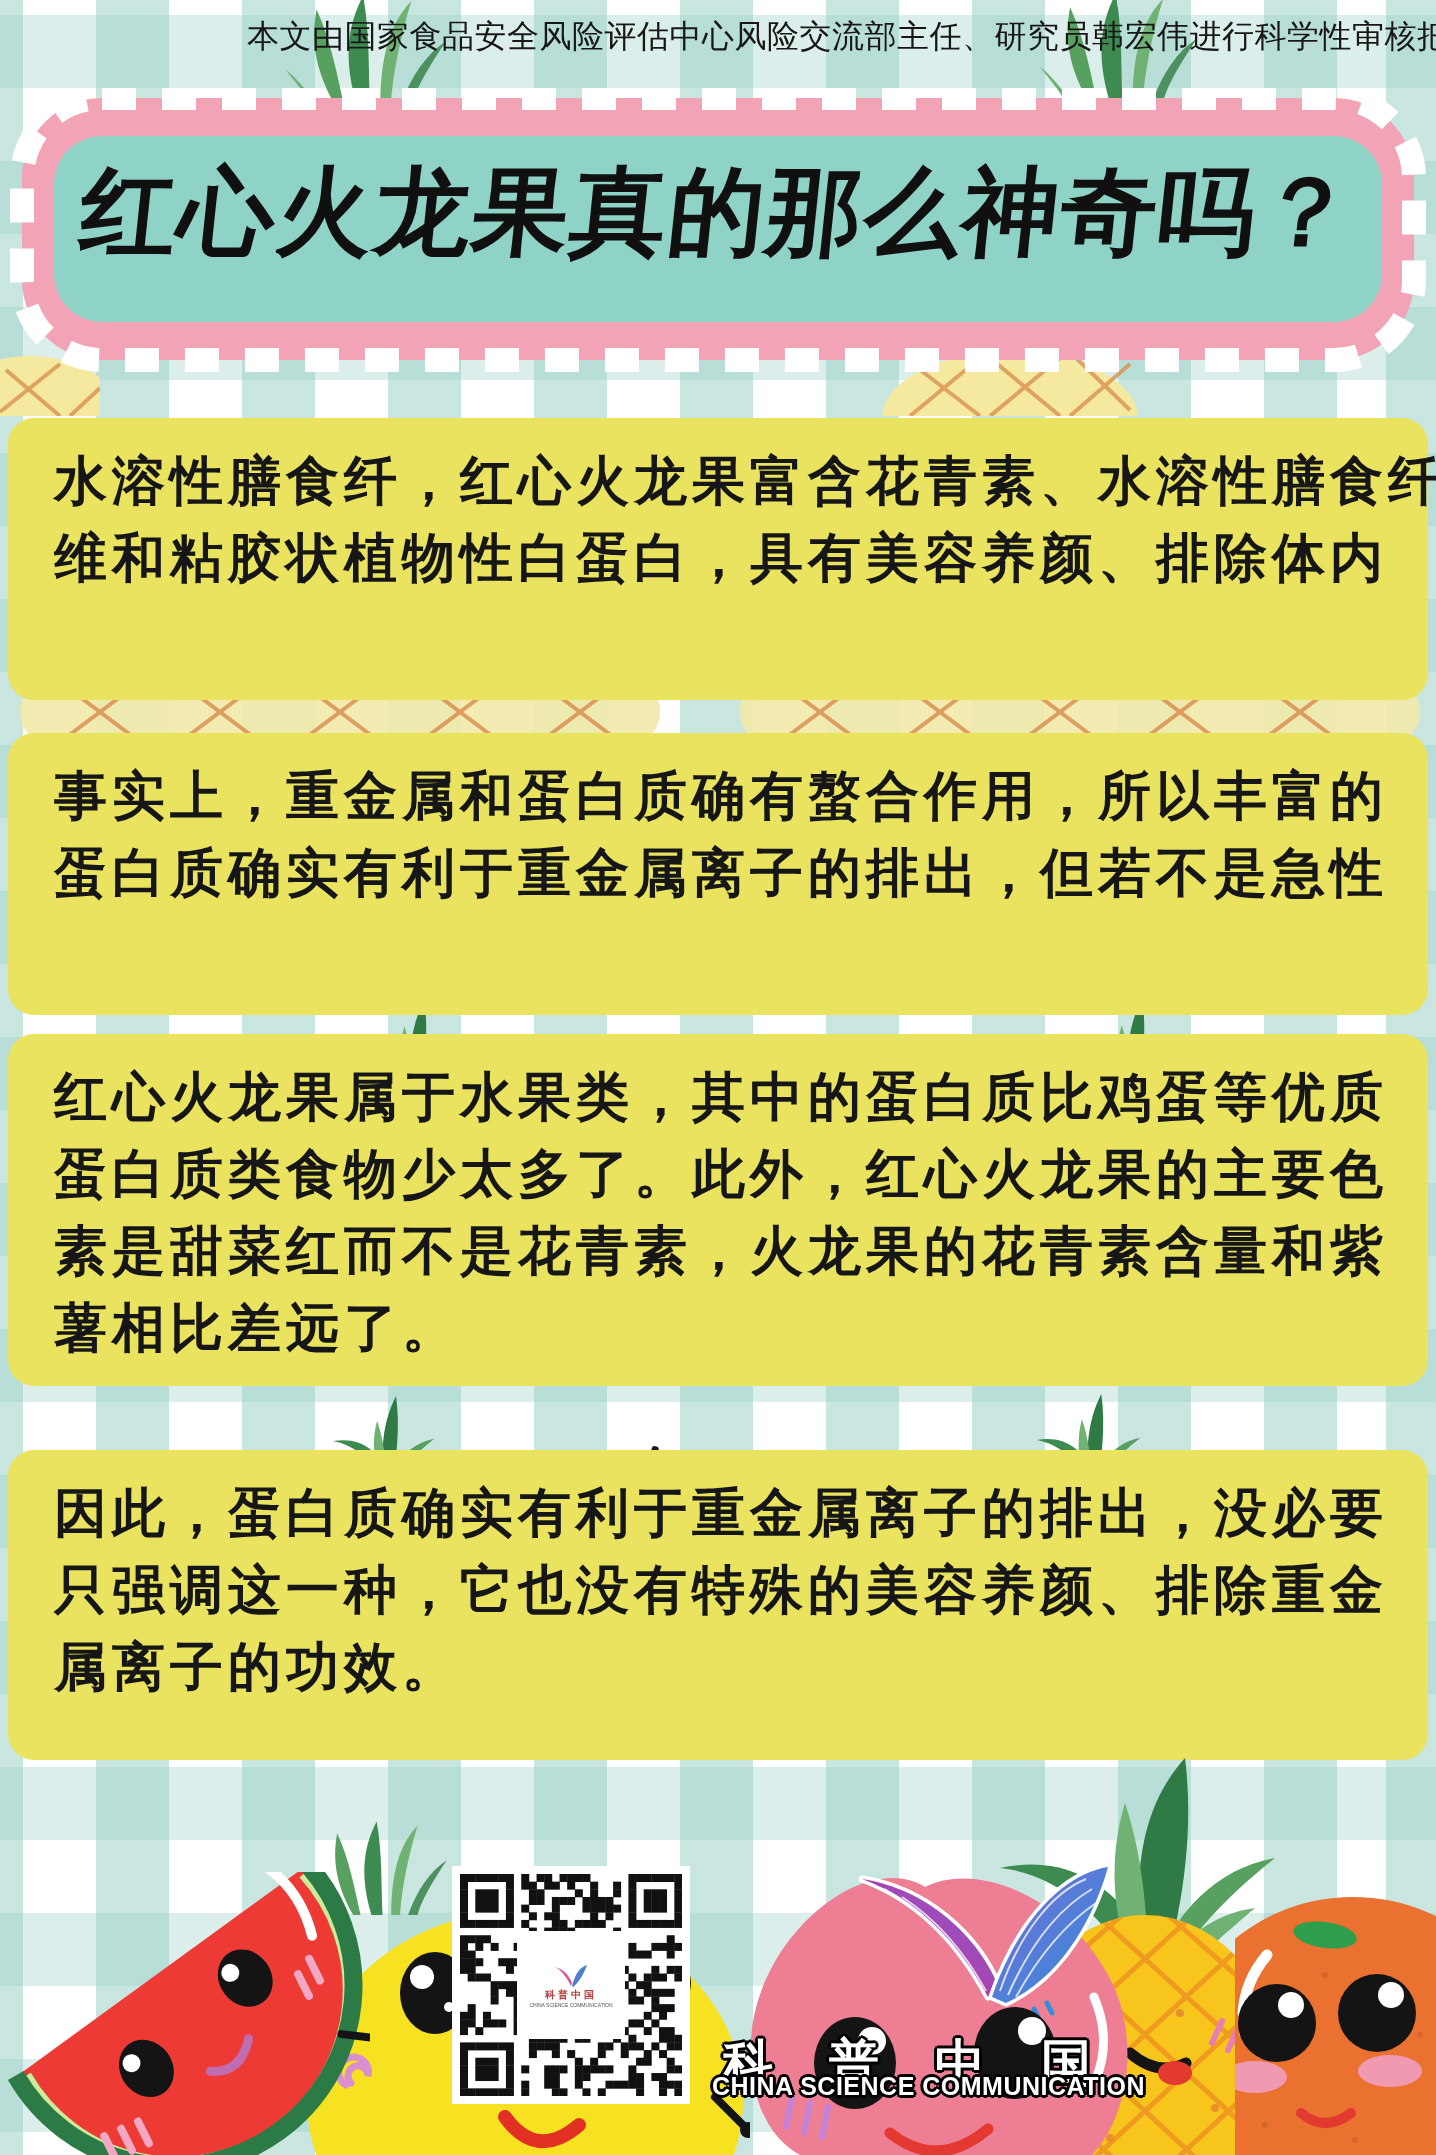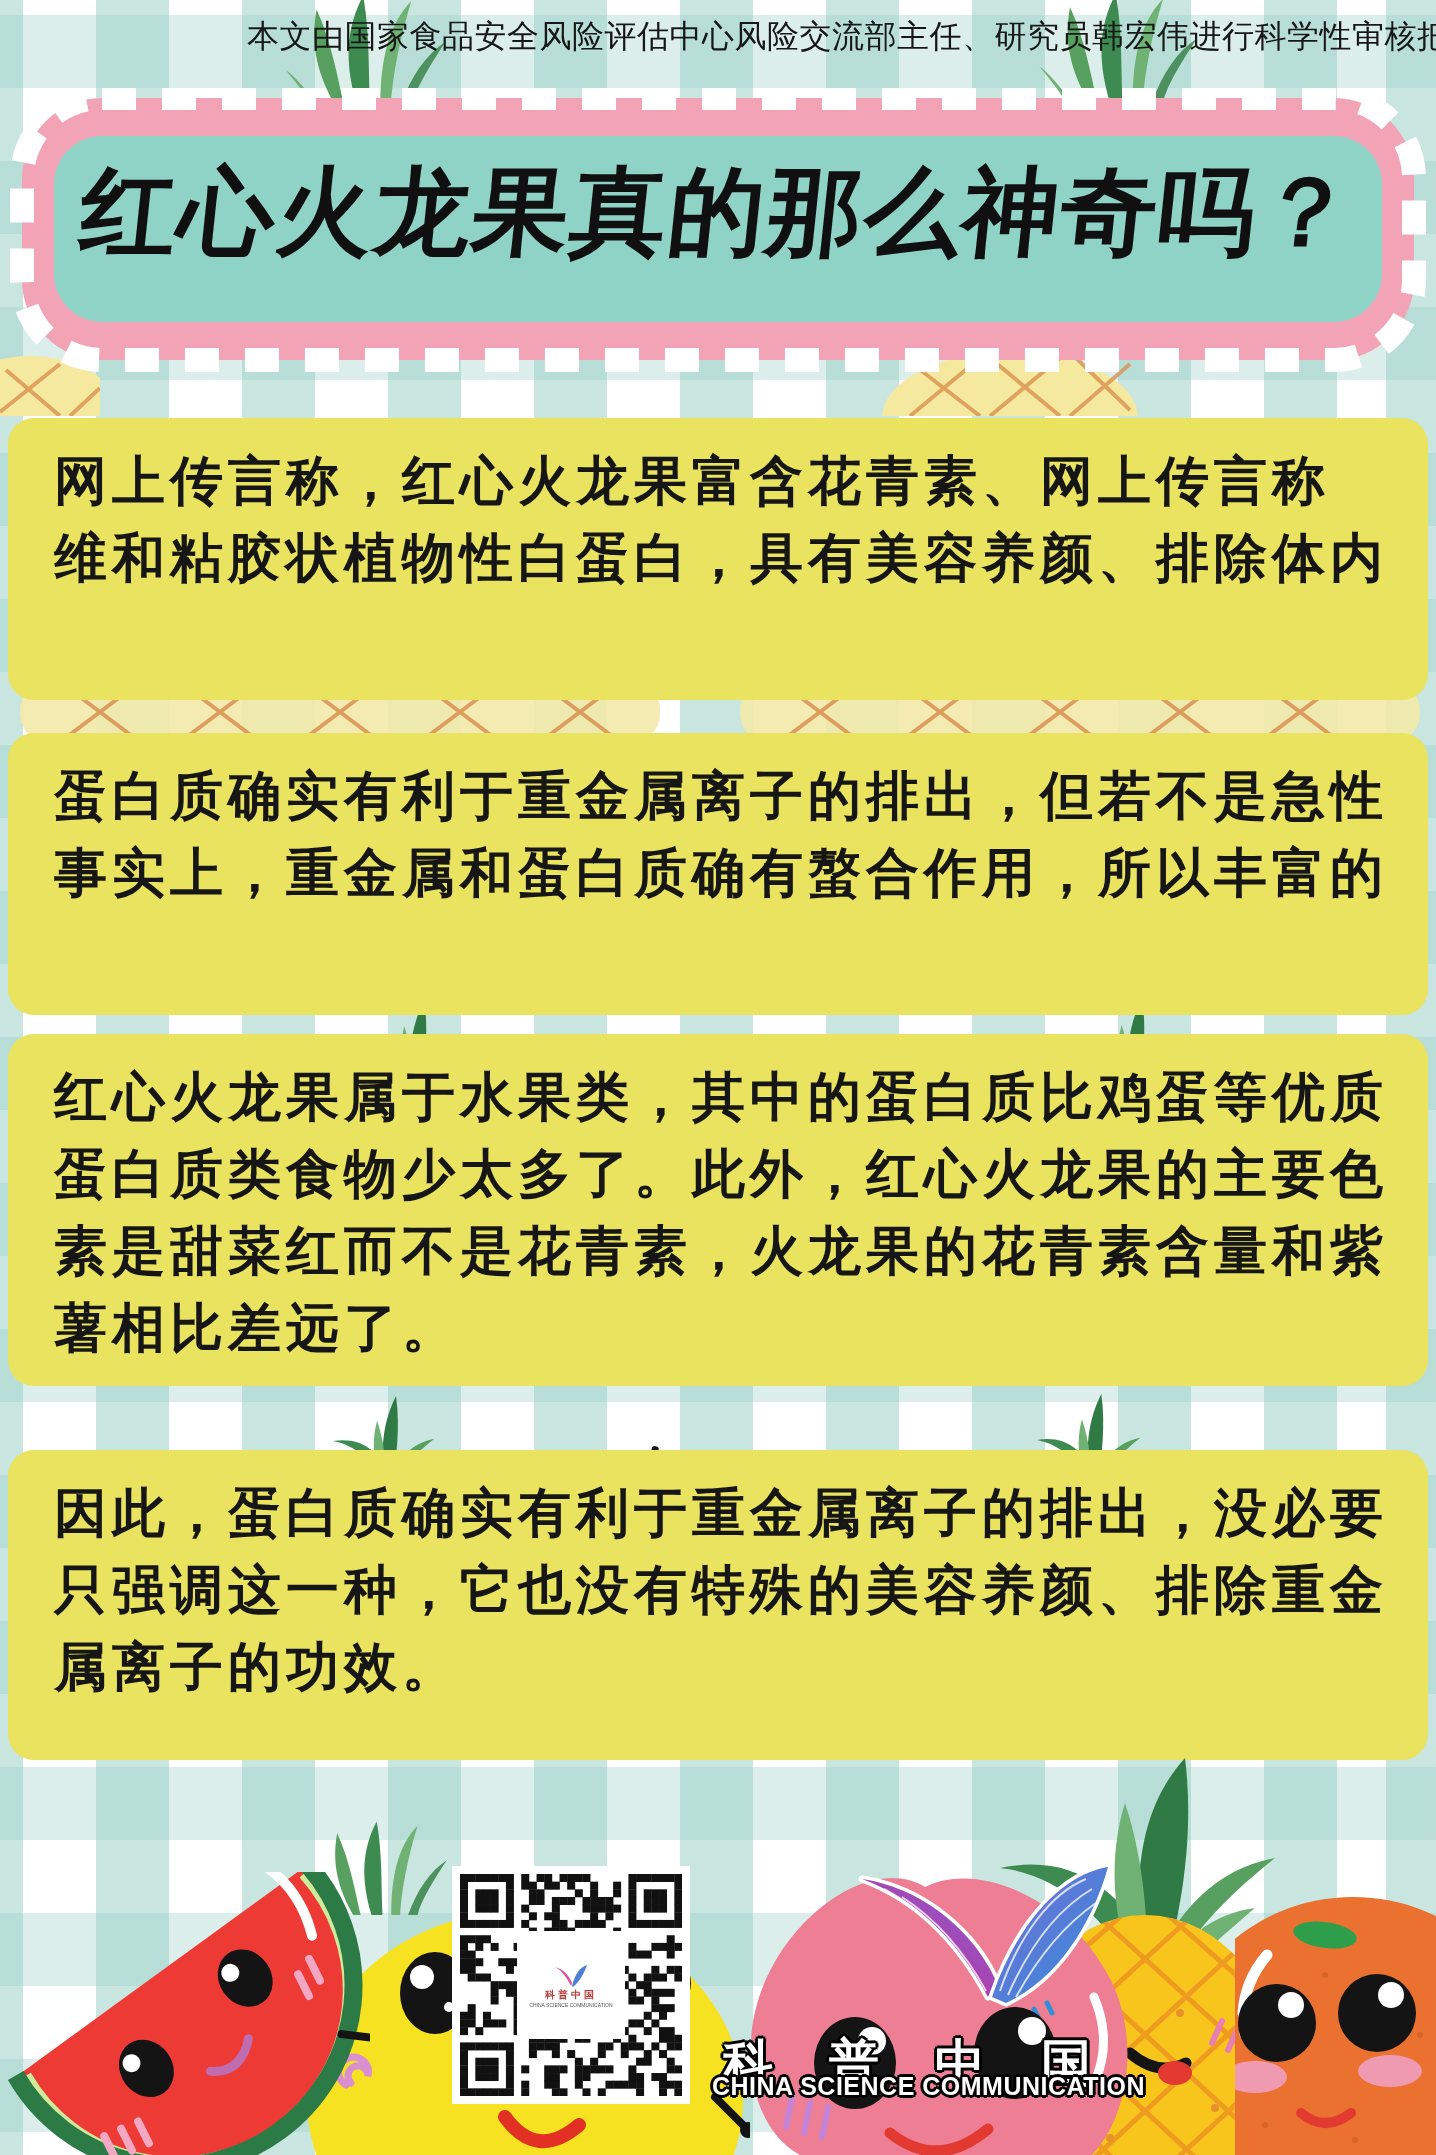--- a/index.html
+++ b/index.html
@@ -132,27 +132,27 @@
 
   <div class="abs review-note">本文由国家食品安全风险评估中心风险交流部主任、研究员韩宏伟进行科学性审核把</div>
 
   <svg class="abs title-wrap" viewBox="0 0 1416 290">
     <rect x="12" y="10" width="1392" height="262" rx="80" fill="#f2a3b6" stroke="#ffffff" stroke-width="24" stroke-dasharray="34 26"></rect>
     <rect x="44" y="48" width="1328" height="186" rx="48" fill="#8fd2c6"></rect>
   </svg>
   <div class="abs title-text">红心火龙果真的那么神奇吗？</div>
 
   <div class="abs block" style="top:418px;height:282px">
-    <div class="bline">网上传言称，红心火龙果富含花青素、网上传言称</div>
+    <div class="bline">水溶性膳食纤，红心火龙果富含花青素、水溶性膳食纤</div>
     <div class="bline">维和粘胶状植物性白蛋白，具有美容养颜、排除体内</div>
   </div>
 
   <div class="abs block" style="top:733px;height:282px">
+    <div class="bline">事实上，重金属和蛋白质确有螯合作用，所以丰富的</div>
     <div class="bline">蛋白质确实有利于重金属离子的排出，但若不是急性</div>
-    <div class="bline">事实上，重金属和蛋白质确有螯合作用，所以丰富的</div>
   </div>
 
   <div class="abs block" style="top:1034px;height:352px">
     <div class="bline">红心火龙果属于水果类，其中的蛋白质比鸡蛋等优质</div>
     <div class="bline">蛋白质类食物少太多了。此外，红心火龙果的主要色</div>
     <div class="bline">素是甜菜红而不是花青素，火龙果的花青素含量和紫</div>
     <div class="bline">薯相比差远了。</div>
   </div>
 
   <div class="abs block" style="top:1450px;height:310px">

